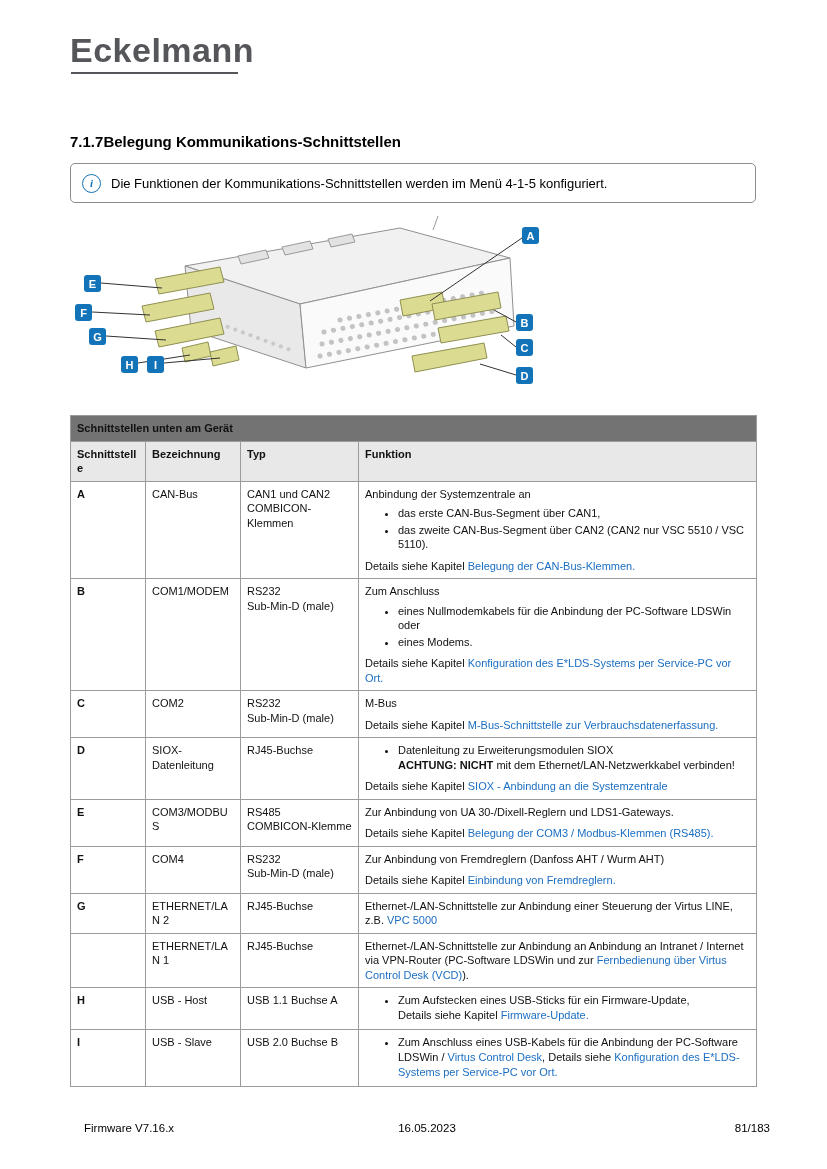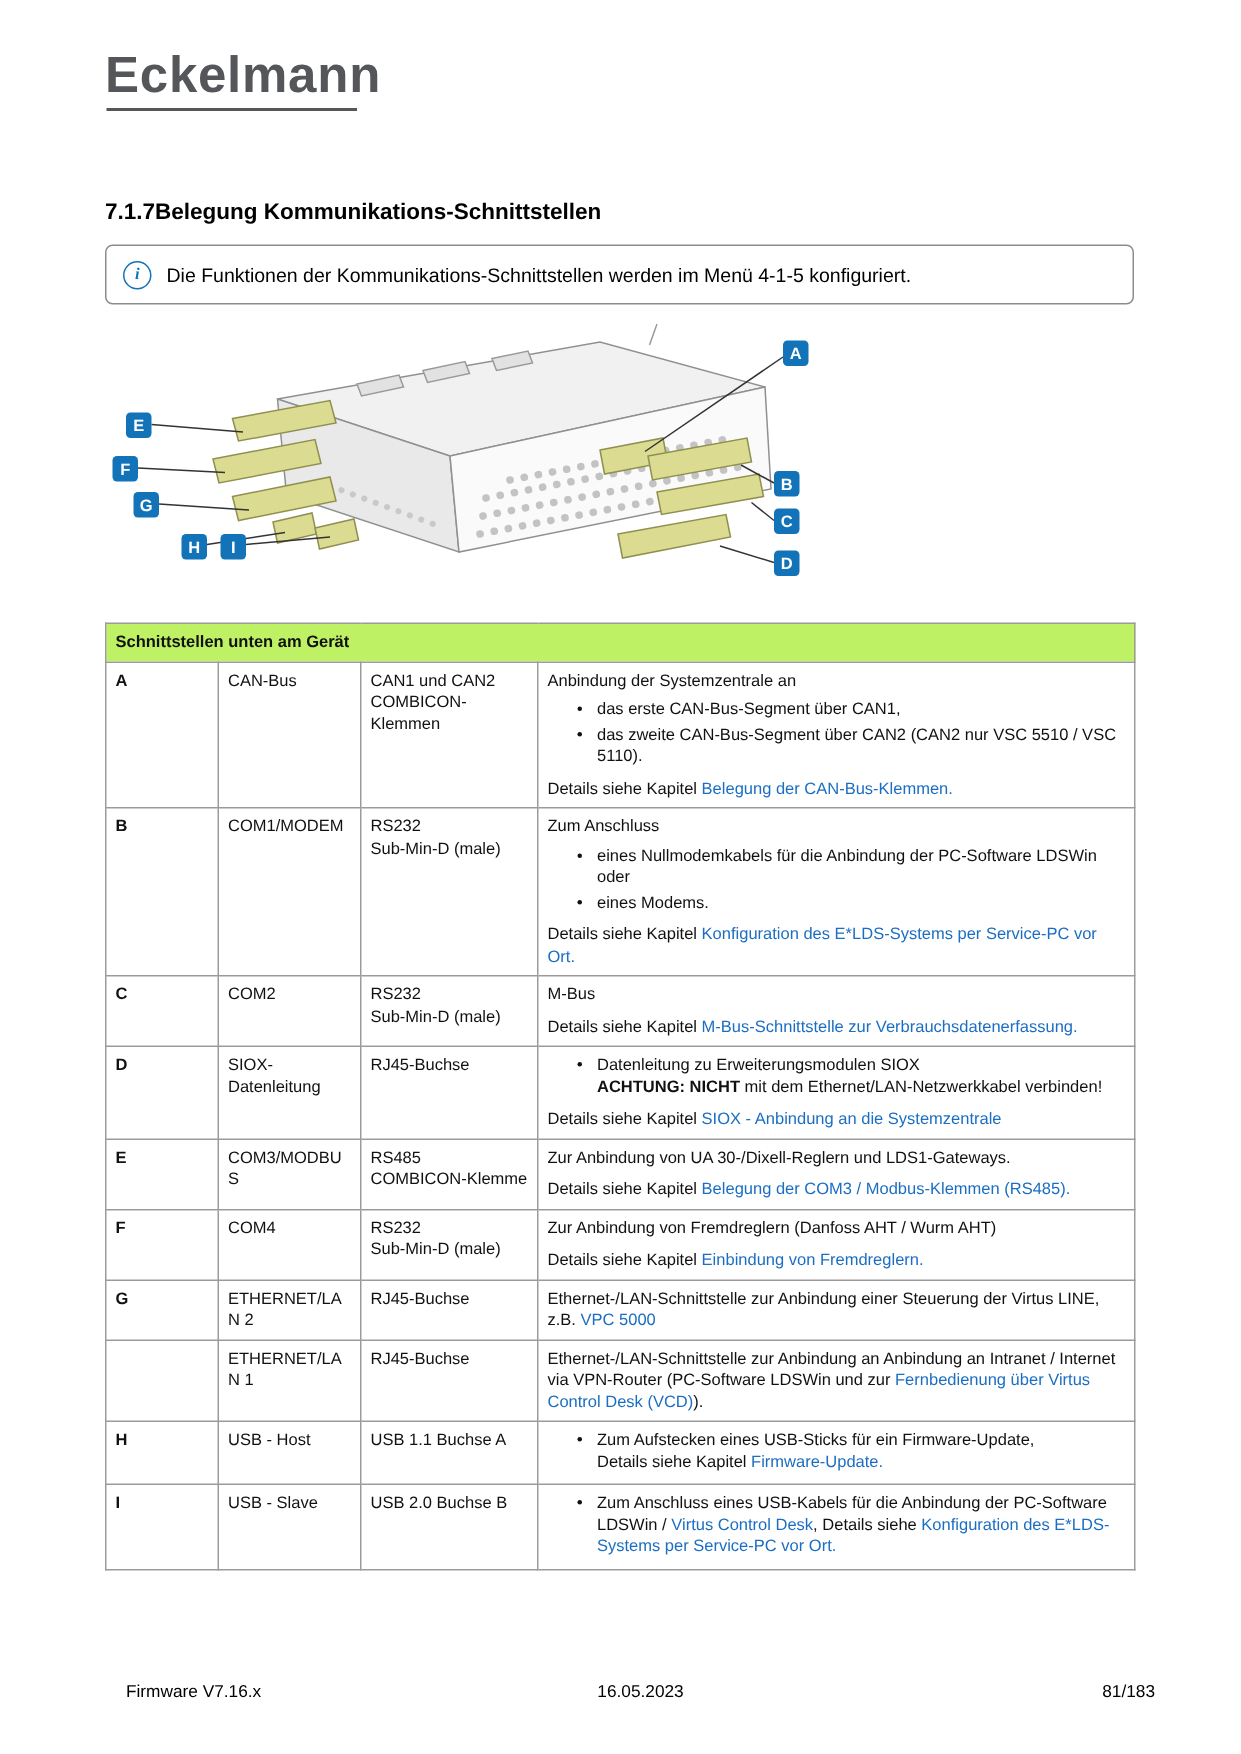--- a/index.html
+++ b/index.html
@@ -11,21 +11,21 @@
   .section-heading{position:absolute;left:70px;top:133px;font-size:15px;font-weight:700;color:#000;display:flex;}
 
   .infobox{position:absolute;left:70px;top:163px;width:686px;height:40px;border:1px solid #8c8c8c;border-radius:5px;display:flex;align-items:center;padding:0 11px;gap:10px;background:#fff;box-sizing:border-box}
   .info-icon{width:17px;height:17px;border-radius:50%;border:1.6px solid #1273b8;color:#1273b8;font-weight:700;font-size:11px;font-family:"Liberation Serif",serif;font-style:italic;display:flex;align-items:center;justify-content:center;flex:0 0 auto}
   .infobox .txt{font-size:13px;color:#000}
 
   .diagram{position:absolute;left:70px;top:216px}
 
   .iftable{position:absolute;left:70px;top:415px;width:686px;border-collapse:collapse;font-size:11px;line-height:1.32;table-layout:fixed}
   .iftable td{border:1px solid #9b9b9b;padding:5px 6px;vertical-align:top;background:#fff;word-wrap:break-word}
-  .iftable tr.sec td{background:#bef264;font-weight:700}
+  .iftable tr.sec td{background:#737373;font-weight:700}
   .iftable tr.hdr td{background:#e8e8e8;font-weight:700}
   .iftable td.idc{font-weight:700}
   .pre{white-space:pre-line}
   a.link{color:#1b6ec2;text-decoration:none;cursor:pointer}
   ul.bullets{margin:5px 0 0 0;padding:0 0 0 17px}
   ul.bullets li{margin:0 0 2px 16px}
   .details{margin-top:7px}
 
   .footer{position:absolute;left:84px;top:1122px;width:686px;height:14px;font-size:11.5px;color:#000}
   .footer .l{position:absolute;left:0}
@@ -143,20 +143,26 @@
   <colgroup>
       <col style="width:75px">
       <col style="width:95px">
       <col style="width:118px">
       <col style="width:398px">
     </colgroup>
   <tbody>
     <tr class="sec">
       <td colspan="4">Schnittstellen unten am Gerät</td>
     </tr>
+    <tr class="hdr">
+      <td>Schnittstelle</td>
+      <td>Bezeichnung</td>
+      <td>Typ</td>
+      <td>Funktion</td>
+    </tr>
 
     <tr>
       <td class="idc">A</td>
       <td>CAN-Bus</td>
       <td class="pre">CAN1 und CAN2
 COMBICON-Klemmen</td>
       <td>
         <div>Anbindung der Systemzentrale an</div>
         <ul class="bullets">
           <li>das erste CAN-Bus-Segment über CAN1,</li>

